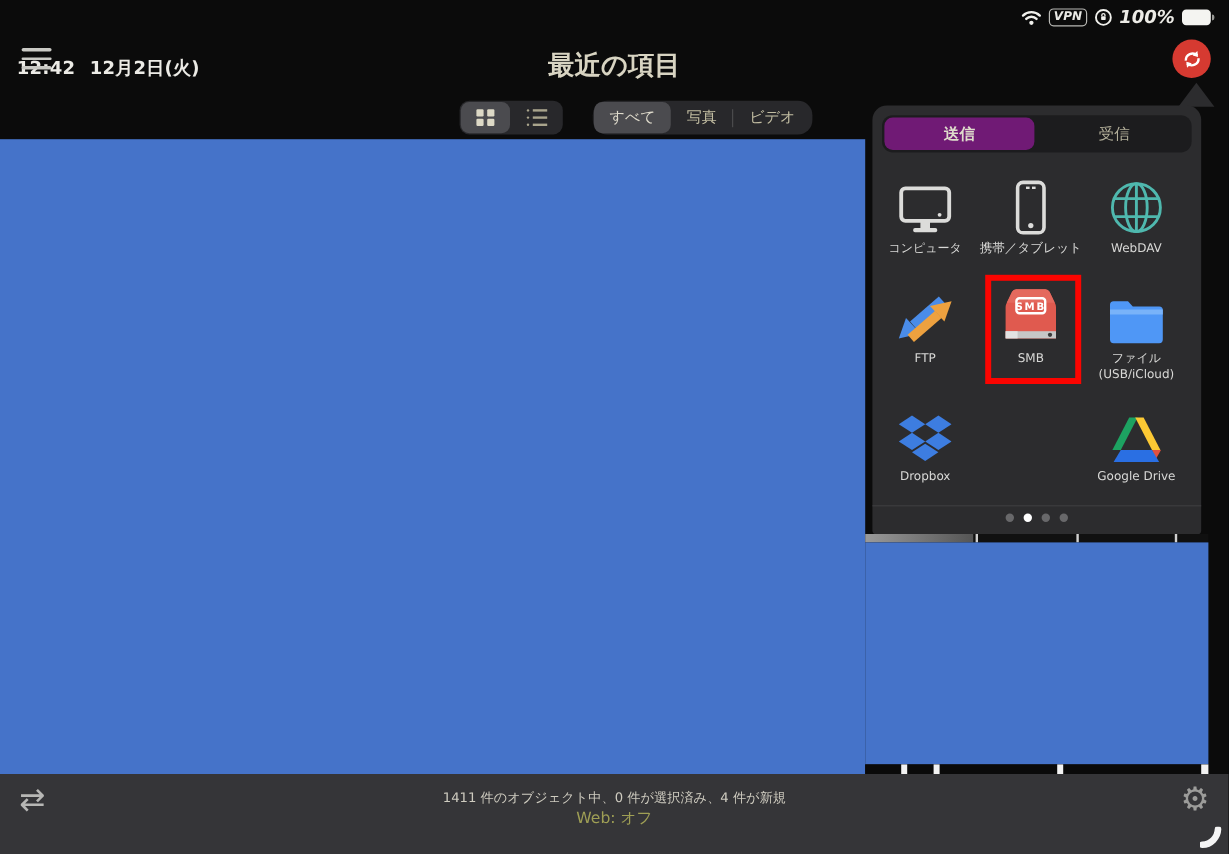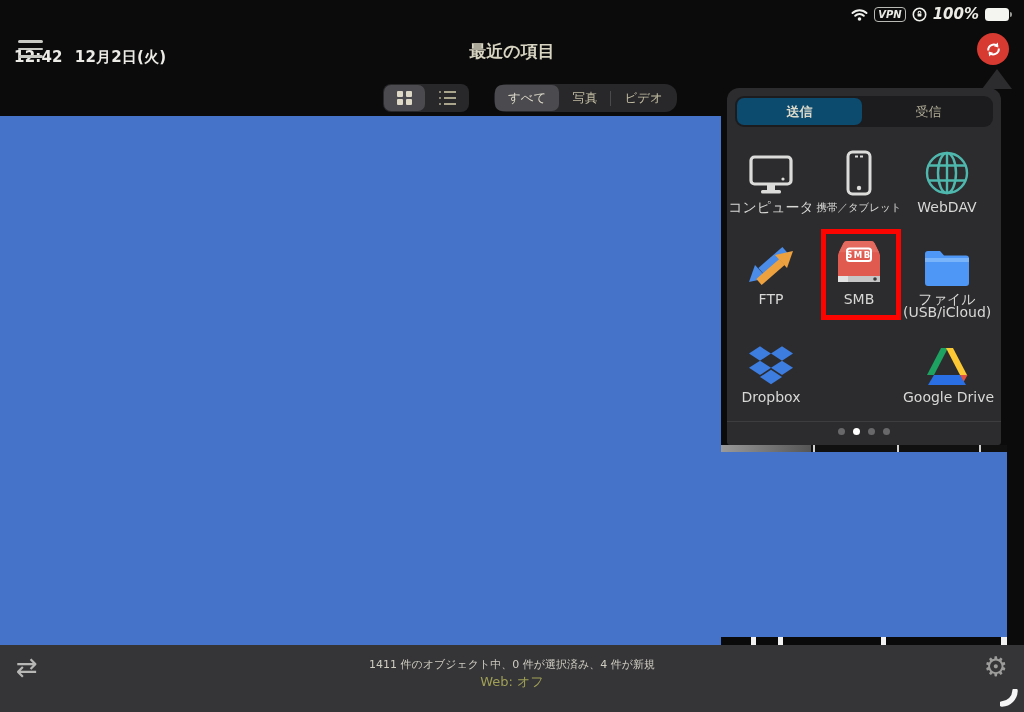--- a/index.html
+++ b/index.html
@@ -18,21 +18,21 @@
   .battery { position:relative; width:27px; height:13px; }
   .battery .shell { position:absolute; left:0; top:0; width:24px; height:13px;
                     border-radius:3.5px; background:#f4f4f1; }
   .battery .nub { position:absolute; right:0; top:4px; width:2.5px; height:5px;
                   background:#9a9a96; border-radius:0 2px 2px 0; }
 
   
   .hamburger { position:absolute; left:18px; top:40px; width:25px; height:18px; cursor:pointer; }
   .hamburger span { display:block; height:2.5px; background:#c9c9c4; border-radius:2px; margin-bottom:5px; }
   .page-title { position:absolute; left:0; top:40px; width:100%; text-align:center;
-                color:#d8d4c2; font-size:17px; font-weight:700; }
+                color:#d8d4c2; font-size:22px; font-weight:700; }
   .sync-btn { position:absolute; left:977px; top:33px; width:32px; height:32px; border-radius:50%;
               background:#d63a31; display:flex; align-items:center; justify-content:center; cursor:pointer; }
 
   
   .view-toggle { position:absolute; left:383px; top:84px; width:86px; height:28px;
                  background:#28282b; border-radius:8px; display:flex; align-items:center; }
   .seg { height:26px; margin:1px; border-radius:7px; display:flex; align-items:center;
          justify-content:center; flex:1; cursor:pointer; }
   .seg.sel { background:#4b4b4f; }
   .grid-glyph { display:grid; grid-template-columns:6px 6px; grid-gap:2.5px; }
@@ -63,25 +63,25 @@
   
   .pop-arrow { position:absolute; left:982px; top:69px; width:0; height:0;
                border-left:15px solid transparent; border-right:15px solid transparent;
                border-bottom:20px solid #2c2c2e; }
   .popover { position:absolute; left:727px; top:88px; width:274px; height:357px;
              background:#2c2c2e; border-radius:12px 12px 3px 3px; }
   .pop-tabs { position:absolute; left:8px; right:8px; top:8px; height:31px;
               background:#1c1c1e; border-radius:9px; display:flex; }
   .pop-tabs .tab { flex:1; margin:2px; border-radius:7px; display:flex; align-items:center;
                    justify-content:center; font-size:13px; color:#b2ae99; cursor:pointer; }
-  .pop-tabs .tab.sel { background:#0c4a6e; color:#dedbcb; font-weight:600; }
+  .pop-tabs .tab.sel { background:#701a75; color:#dedbcb; font-weight:600; }
 
   .svc { position:absolute; width:88px; text-align:center; cursor:pointer; }
   .svc .icon-box { height:52px; display:flex; align-items:flex-end; justify-content:center; }
-  .svc .lbl { margin-top:5px; font-size:14px; line-height:13px; color:#d8d8d6; white-space:nowrap; }
+  .svc .lbl { margin-top:5px; font-size:10px; line-height:13px; color:#d8d8d6; white-space:nowrap; }
   .svc .lbl.wrap { white-space:normal; }
   .r1 { top:56px; } .r2 { top:148px; } .r3 { top:246px; }
   .c1 { left:0; } .c2 { left:88px; } .c3 { left:176px; }
   .red-frame { position:absolute; left:94px; top:141px; width:80px; height:91px;
                border:5px solid #fb0400; pointer-events:none; }
 
   .pop-sep { position:absolute; left:0; right:0; top:333px; height:1px; background:#3d3d3f; }
   .dots { position:absolute; left:0; right:0; top:340px; display:flex; gap:8px; justify-content:center; }
   .dots i { width:7px; height:7px; border-radius:50%; background:#68686a; cursor:pointer; }
   .dots i.on { background:#fff; }

